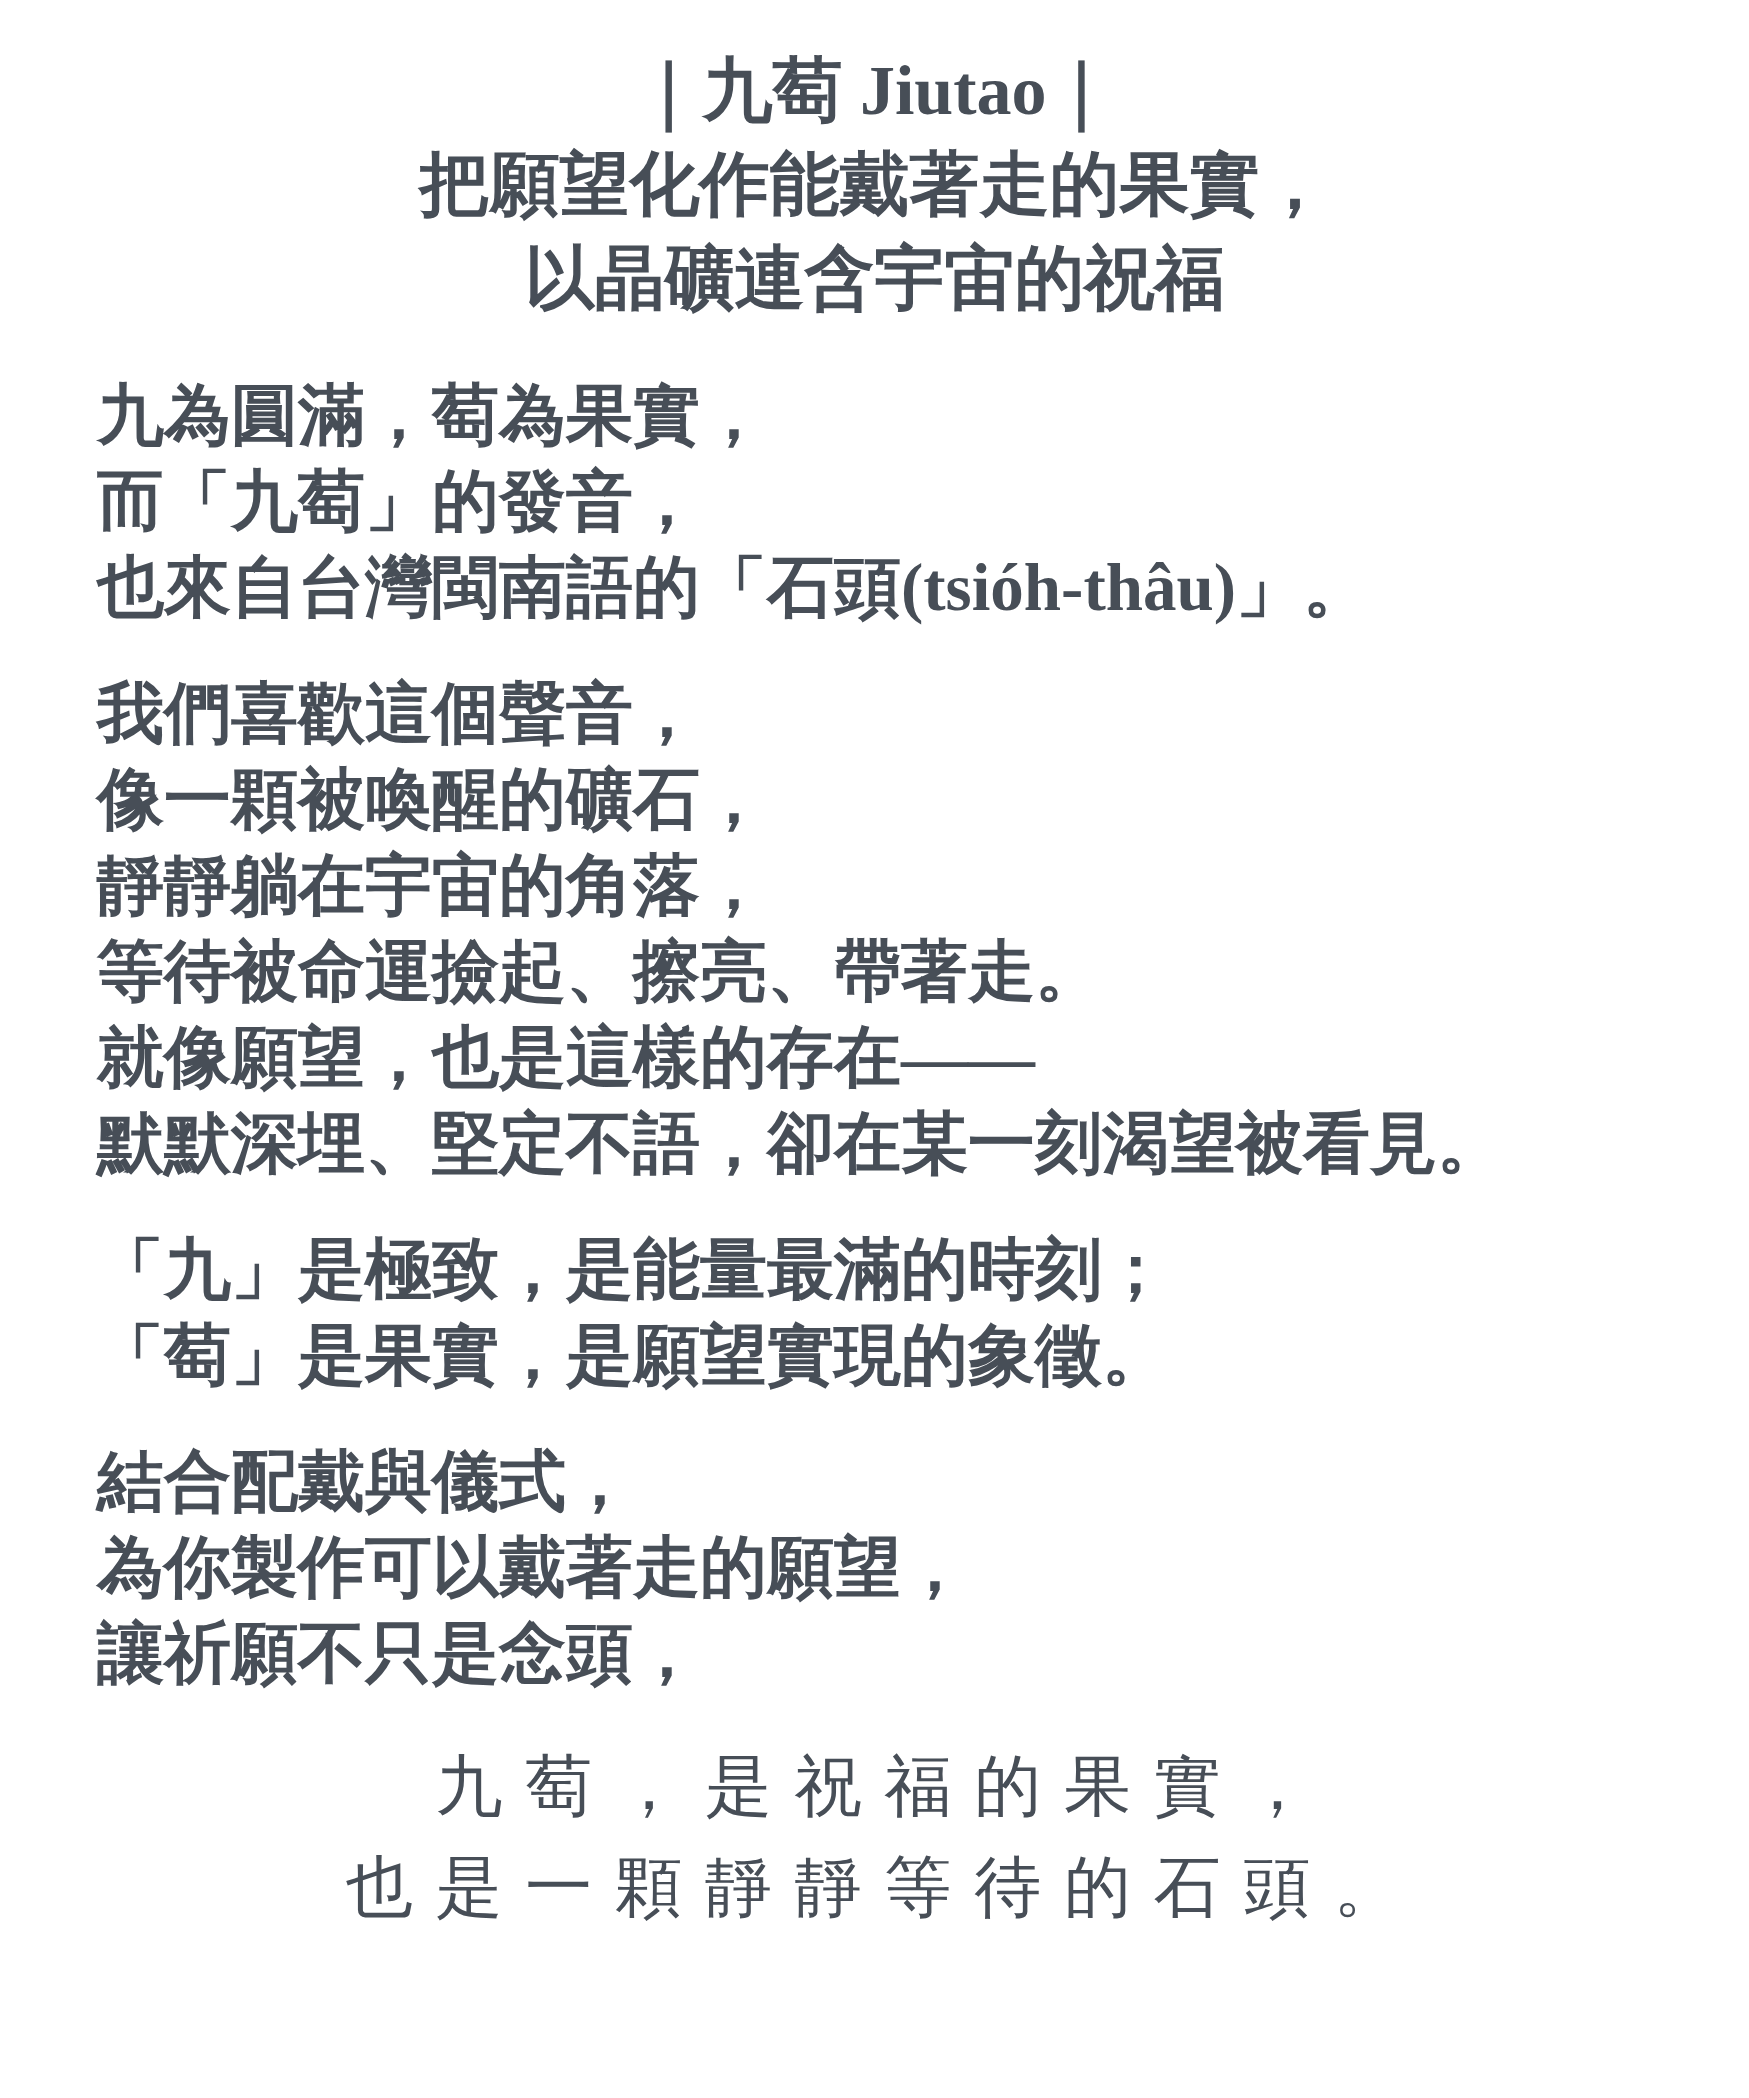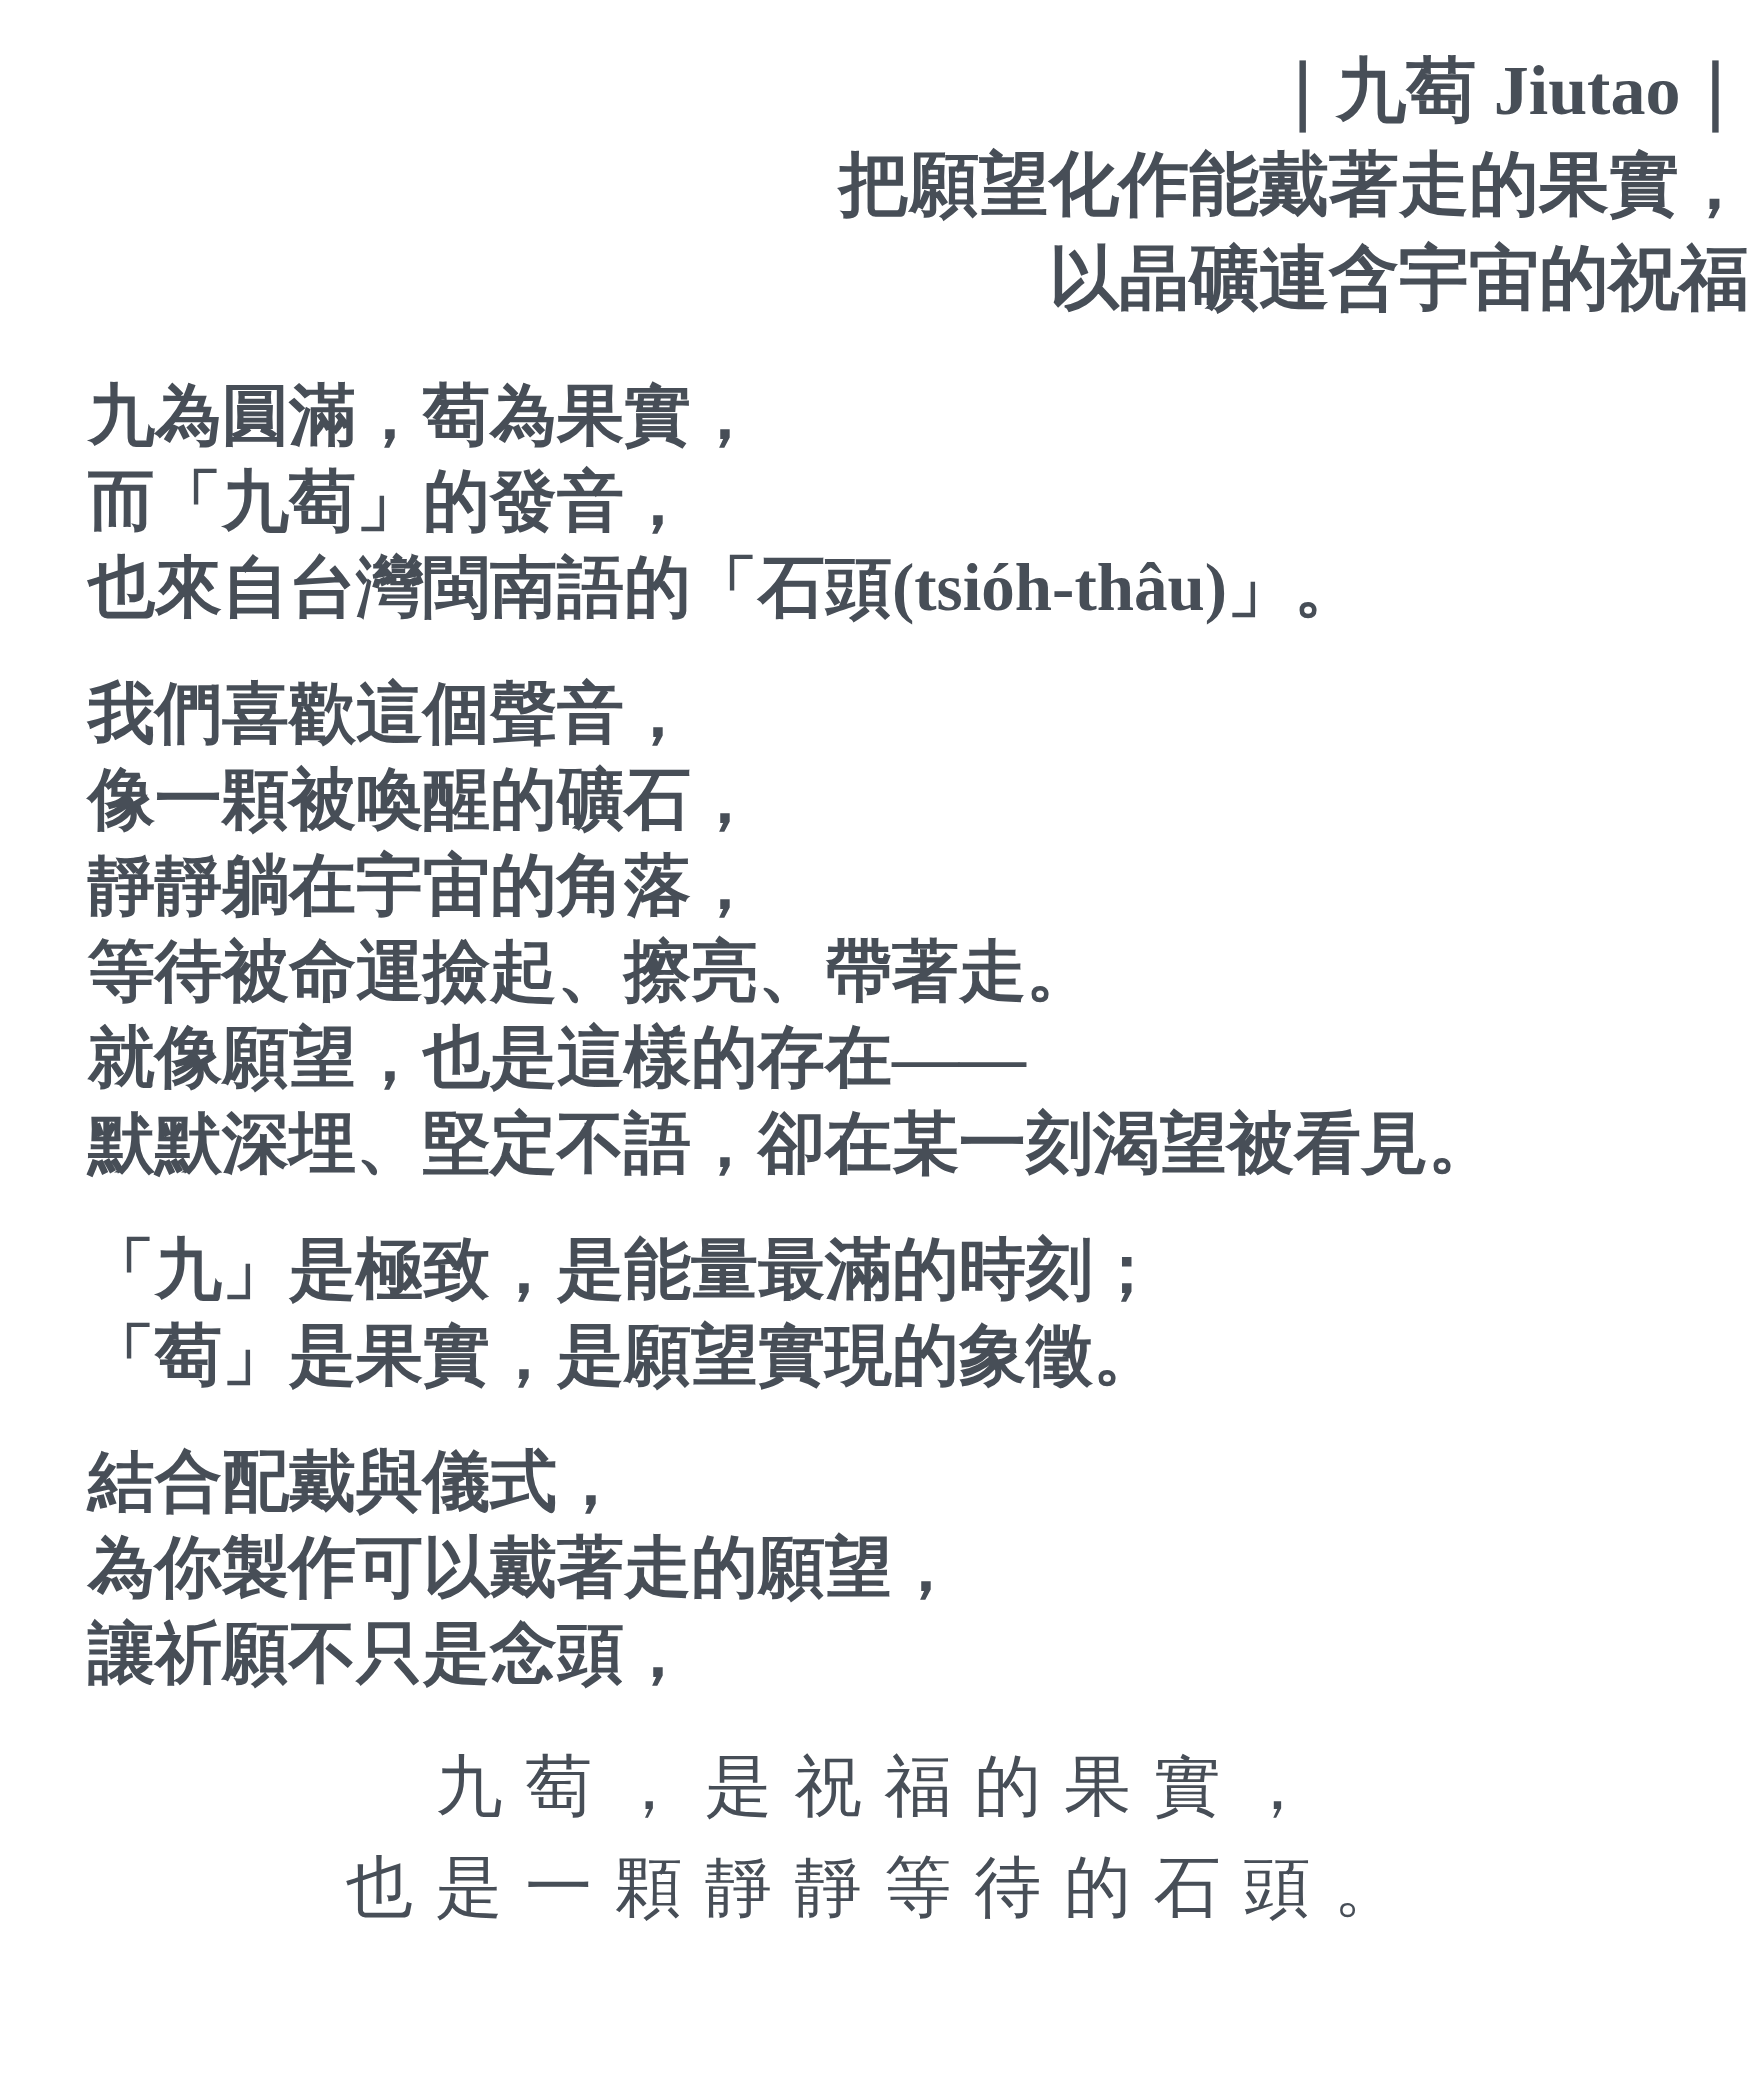--- a/index.html
+++ b/index.html
@@ -11,37 +11,37 @@
     position: relative;
     width: 1749px;
     height: 2099px;
     background: #ffffff;
     color: #474e57;
     font-family: "Liberation Serif", "DejaVu Serif", serif;
     overflow: hidden;
   }
   .header {
     padding-top: 44px;
-    text-align: right;
+    text-align: center;
     font-size: 70px;
     font-weight: 600;
   }
   .header .line {
     line-height: 94px;
     white-space: nowrap;
   }
   .content {
     margin-top: 46px;
     margin-left: 88px;
     margin-right: 50px;
     font-size: 67px;
     font-weight: 600;
   }
   .paragraph {
-    margin: 0 0 40px 0;
+    margin: 0 0 40px 9px;
   }
   .paragraph .line {
     line-height: 86px;
     white-space: nowrap;
   }
   .footer {
     margin-top: 34px;
     text-align: center;
     font-family: cursive;
     font-size: 67px;

